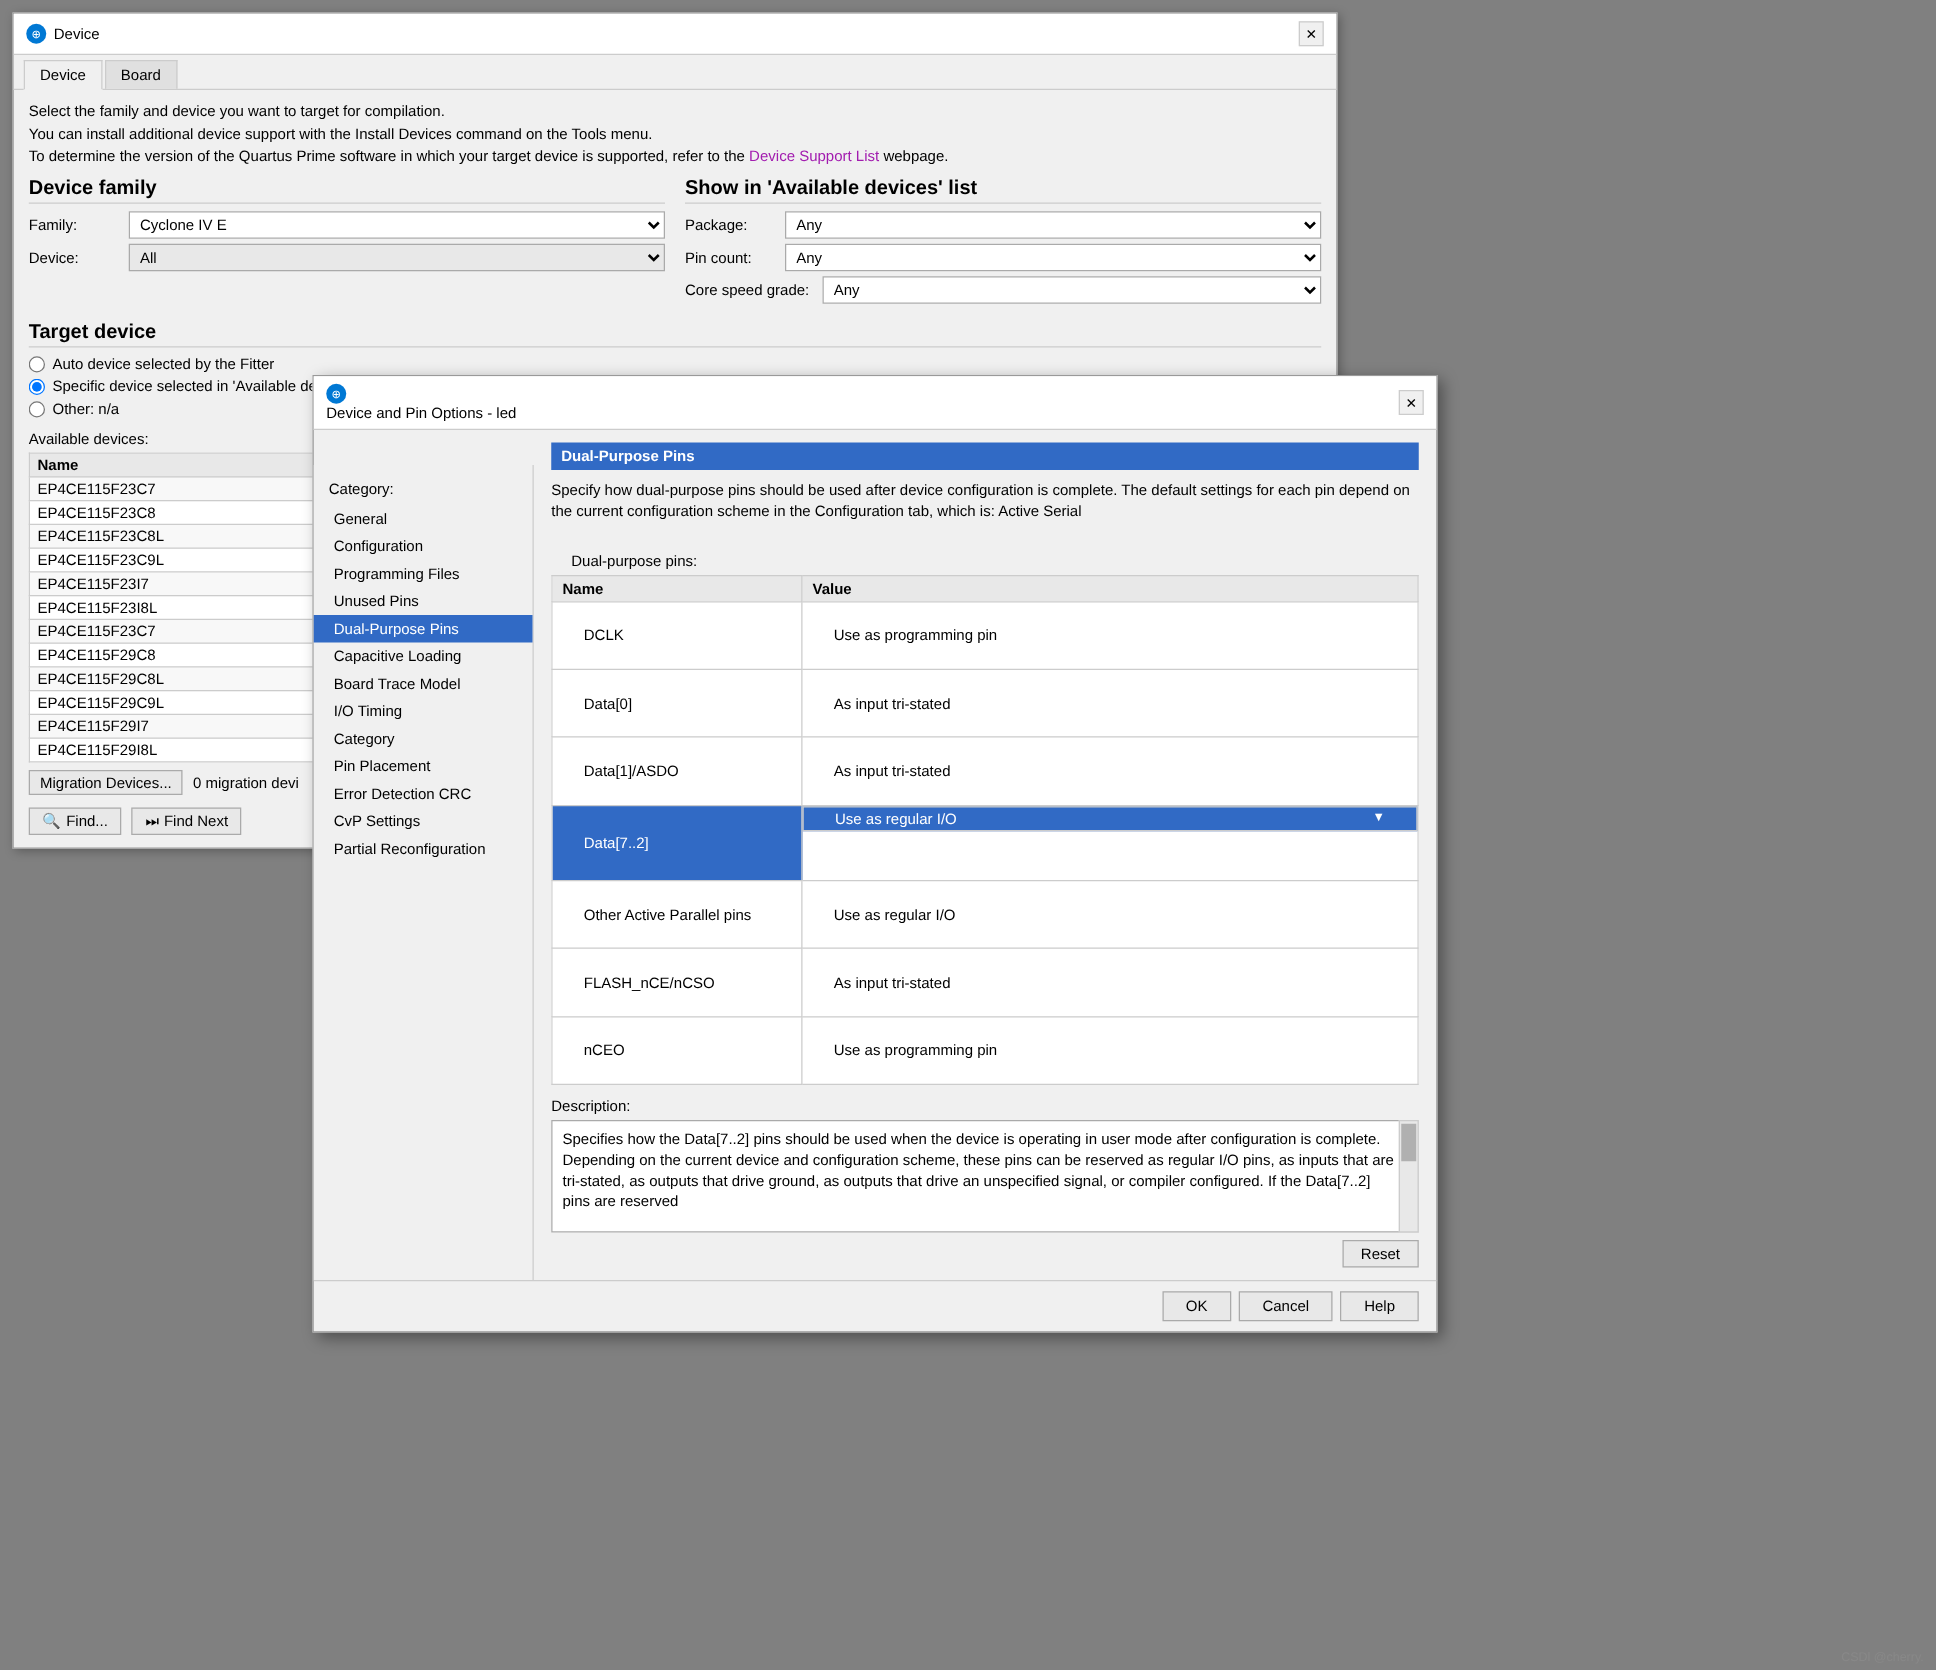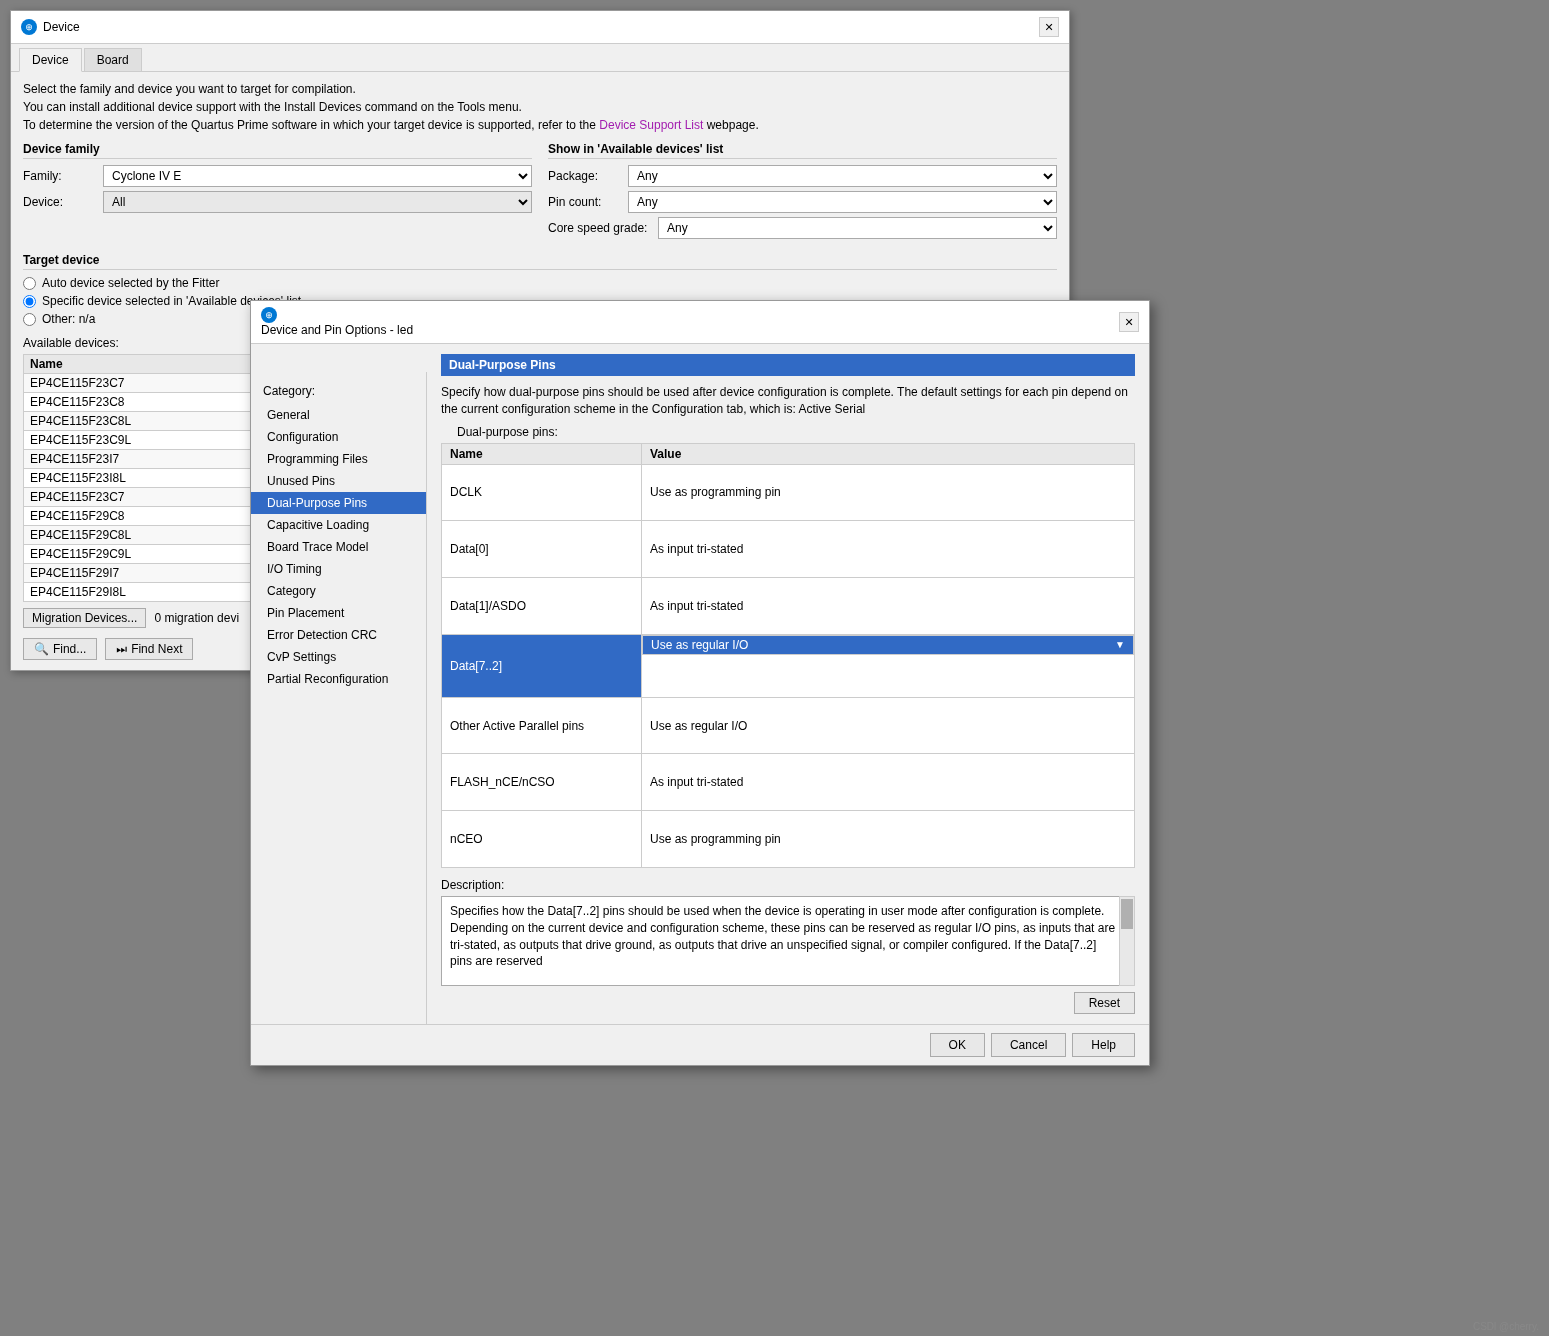--- a/index.html
+++ b/index.html
@@ -110,21 +110,21 @@
 
     .section-left {
       flex: 1;
     }
 
     .section-right {
       flex: 1;
     }
 
     .section-title {
-      font-size: 12px;
+      font-size: 16px;
       font-weight: bold;
       margin-bottom: 6px;
       border-bottom: 1px solid #ccc;
       padding-bottom: 2px;
     }
 
     .form-row {
       display: flex;
       align-items: center;
       margin-bottom: 4px;
@@ -288,21 +288,21 @@
       color: white;
       padding: 4px 8px;
       font-size: 12px;
       font-weight: bold;
       margin-bottom: 8px;
     }
 
     .description-text {
       font-size: 12px;
       color: #000;
-      margin-bottom: 7px;
+      margin-bottom: 24px;
       line-height: 1.4;
     }
 
     .dual-purpose-label {
       font-size: 12px;
       margin-bottom: 4px;
       margin-left: 16px;
     }
 
     .pins-table {
@@ -316,21 +316,21 @@
     .pins-table th {
       background: #e8e8e8;
       border: 1px solid #ccc;
       padding: 3px 8px;
       text-align: left;
       font-size: 12px;
     }
 
     .pins-table td {
       border: 1px solid #ccc;
-      padding: 2px 8px;
+      padding: 2px 25px;
       font-size: 12px;
     }
 
     .pins-table tr.selected td {
       background: #316AC5;
       color: white;
     }
 
     .desc-section {
       margin-top: auto;

